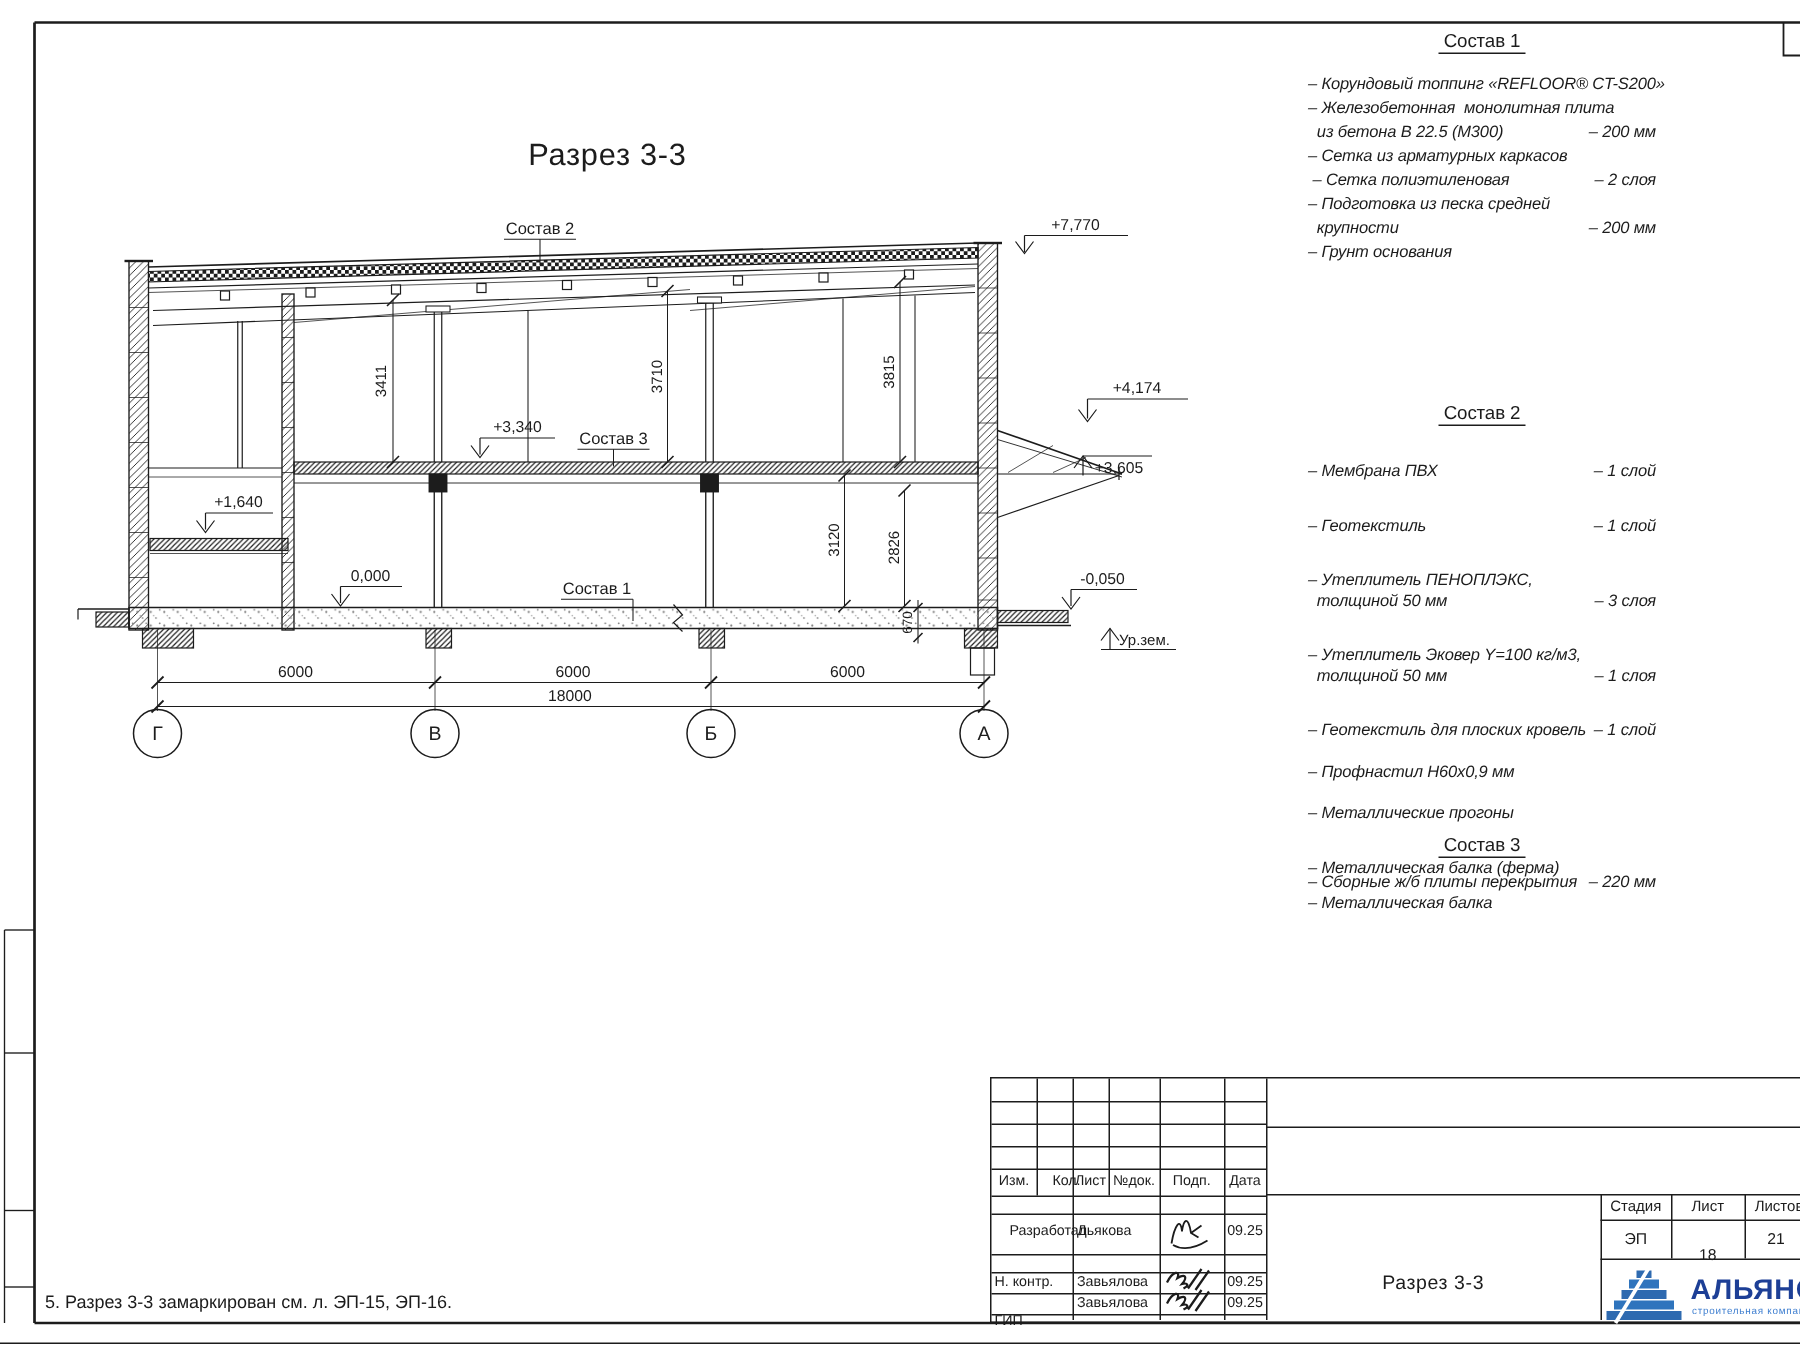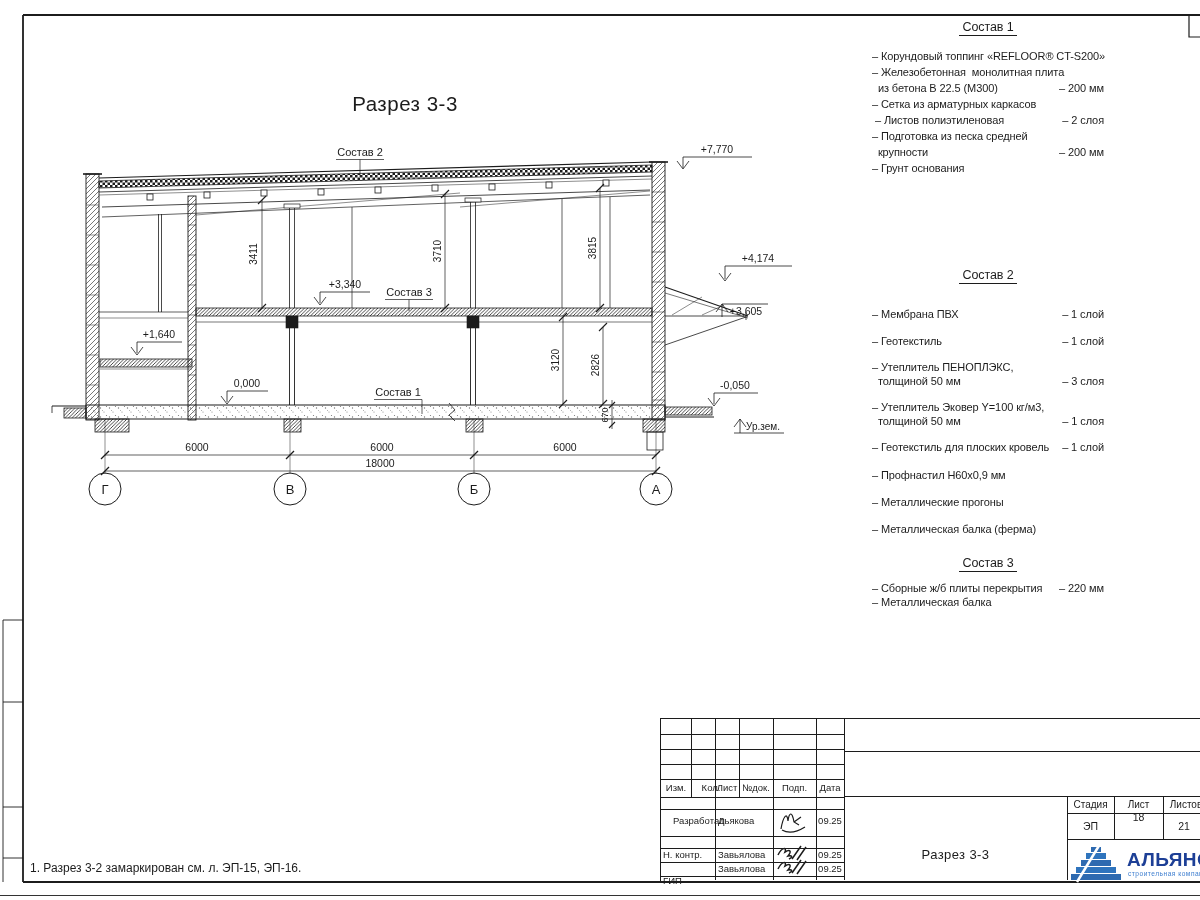--- a/index.html
+++ b/index.html
@@ -3,23 +3,23 @@
 <meta charset="utf-8">
 <style>
   html,body{margin:0;padding:0;background:#e8e8e8;}
   .sheet{position:relative;width:1200px;height:900px;background:#ffffff;overflow:hidden;
          font-family:"Liberation Sans",sans-serif;color:#1c1c1c;}
   #dwg{position:absolute;left:0;top:0;}
   
   .spec{position:absolute;left:872px;width:232px;font-size:11px;letter-spacing:-0.1px;color:#1c1c1c;}
   .sttl{text-align:center;font-size:12.5px;}
   .sttl span{border-bottom:1px solid #1c1c1c;padding:0 3px 1px;}
-  .sline{display:flex;white-space:pre;line-height:16px;}
+  .sline{display:flex;white-space:pre;line-height:16px;font-style:italic;}
   .s2 .sline,.s3 .sline{line-height:13.5px;}
-  .g13{margin-top:13px;} .g14{margin-top:14px;}
+  .g13{margin-top:23px;} .g14{margin-top:14px;}
   .sline .v{margin-left:auto;padding-left:4px;}
   .spec1 .sttl{margin-bottom:14px;} .s2 .sttl{margin-bottom:26px;} .s3 .sttl{margin-bottom:12px;}
   
   .main-title{position:absolute;left:300px;top:92px;width:210px;text-align:center;
               font-size:20.5px;letter-spacing:0.5px;}
   
   .note{position:absolute;left:30px;top:861px;font-size:12px;}
   
   .stamp{position:absolute;left:660px;top:718px;width:540px;height:164px;
          border:1.6px solid #1c1c1c;border-right:none;box-sizing:border-box;font-size:9.5px;}
@@ -285,21 +285,21 @@
 </svg>
 
 <div class="main-title">Разрез 3-3</div>
 
 <div class="spec spec1" style="top:20px">
   <div class="sttl"><span>Состав 1</span></div>
   <div class="sline"><span>– Корундовый топпинг «REFLOOR® CT-S200»</span><span class="v"></span></div>
   <div class="sline"><span>– Железобетонная  монолитная плита</span><span class="v"></span></div>
   <div class="sline"><span>  из бетона В 22.5 (М300)</span><span class="v">– 200 мм</span></div>
   <div class="sline"><span>– Сетка из арматурных каркасов</span><span class="v"></span></div>
-  <div class="sline"><span> – Листов полиэтиленовая</span><span class="v">– 2 слоя</span></div>
+  <div class="sline"><span> – Сетка полиэтиленовая</span><span class="v">– 2 слоя</span></div>
   <div class="sline"><span>– Подготовка из песка средней</span><span class="v"></span></div>
   <div class="sline"><span>  крупности</span><span class="v">– 200 мм</span></div>
   <div class="sline"><span>– Грунт основания</span><span class="v"></span></div>
 </div>
 
 <div class="spec s2" style="top:268px">
   <div class="sttl"><span>Состав 2</span></div>
   <div class="sline"><span>– Мембрана ПВХ</span><span class="v">– 1 слой</span></div>
   <div class="sline g13"><span>– Геотекстиль</span><span class="v">– 1 слой</span></div>
   <div class="sline g13"><span>– Утеплитель ПЕНОПЛЭКС,</span><span class="v"></span></div>
@@ -311,21 +311,21 @@
   <div class="sline g14"><span>– Металлические прогоны</span><span class="v"></span></div>
   <div class="sline g13"><span>– Металлическая балка (ферма)</span><span class="v"></span></div>
 </div>
 
 <div class="spec s3" style="top:556px">
   <div class="sttl"><span>Состав 3</span></div>
   <div class="sline"><span>– Сборные ж/б плиты перекрытия</span><span class="v">– 220 мм</span></div>
   <div class="sline"><span>– Металлическая балка</span><span class="v"></span></div>
 </div>
 
-<div class="note">1. Разрез 3-2 замаркирован см. л. ЭП-15, ЭП-16.</div>
+<div class="note">5. Разрез 3-3 замаркирован см. л. ЭП-15, ЭП-16.</div>
 
 <div class="stamp">
 
   <div class="st-v" style="left:30px;top:0;height:78px"></div>
   <div class="st-v" style="left:78px;top:0;height:78px"></div>
   <div class="st-v" style="left:54px;top:0;height:161px"></div>
   <div class="st-v" style="left:112px;top:0;height:161px"></div>
   <div class="st-v" style="left:155px;top:0;height:161px"></div>
   <div class="st-v" style="left:183px;top:0;height:161px"></div>
   <div class="st-v" style="left:406px;top:77px;height:84px"></div>
@@ -373,21 +373,21 @@
   <svg class="sig" style="left:114px;top:139px" width="38" height="17" viewBox="0 0 38 17">
     <path d="M3,11 C7,3 12,3 10,8 C15,5 17,7 13,12 C17,11 18,13 14,15 M17,15 L26,2 M22,16 L31,3" stroke="#1c1c1c" stroke-width="1.5" fill="none"></path>
   </svg>
 
   <div class="st-doc">Разрез 3-3</div>
 
   <div class="st-t ctr" style="left:406px;width:47px;top:80px;font-size:10px">Стадия</div>
   <div class="st-t ctr" style="left:453px;width:49px;top:80px;font-size:10px">Лист</div>
   <div class="st-t ctr" style="left:502px;width:46px;top:80px;font-size:10px">Листов</div>
   <div class="st-t ctr st-val" style="left:406px;width:47px;top:101px">ЭП</div>
-  <div class="st-t ctr st-val" style="left:453px;width:49px;top:92px">18</div>
+  <div class="st-t ctr st-val" style="left:453px;width:49px;top:112px">18</div>
   <div class="st-t ctr st-val" style="left:502px;width:42px;top:101px">21</div>
 
   <svg class="sig" style="left:408px;top:122px" width="140" height="42" viewBox="0 0 140 42">
     <g>
       <rect x="2" y="33" width="50" height="6" fill="#2e6ab0"></rect>
       <rect x="7" y="26" width="40" height="6" fill="#2f74bd"></rect>
       <rect x="12" y="19" width="30" height="6" fill="#2e6ab0"></rect>
       <rect x="17" y="12" width="20" height="6" fill="#2f74bd"></rect>
       <rect x="22" y="6" width="10" height="5" fill="#2e6ab0"></rect>
       <line x1="8" y1="41" x2="31" y2="3" stroke="#ffffff" stroke-width="2.5"></line>

